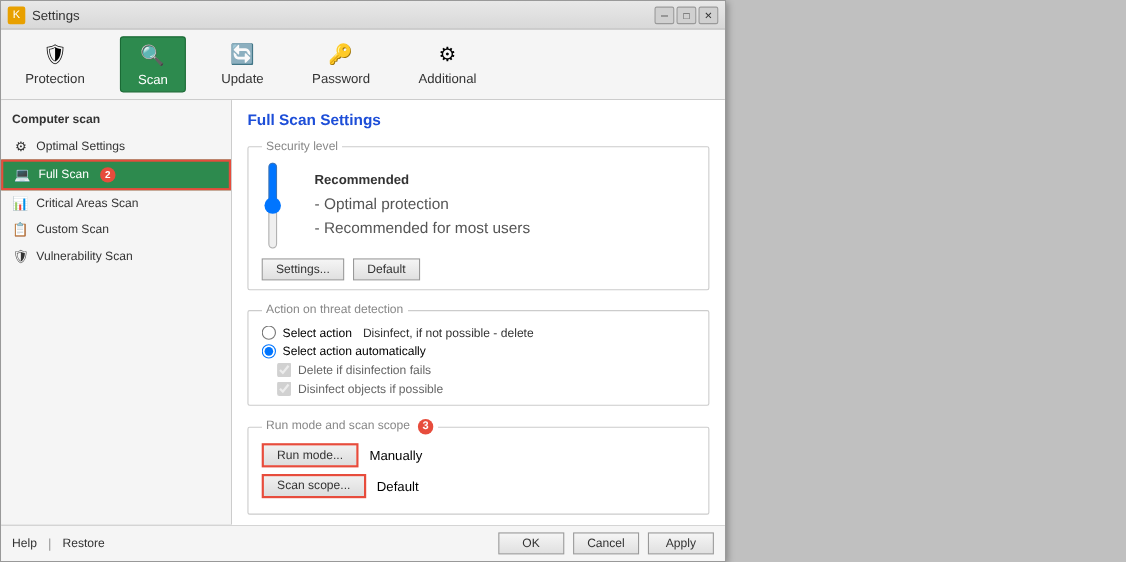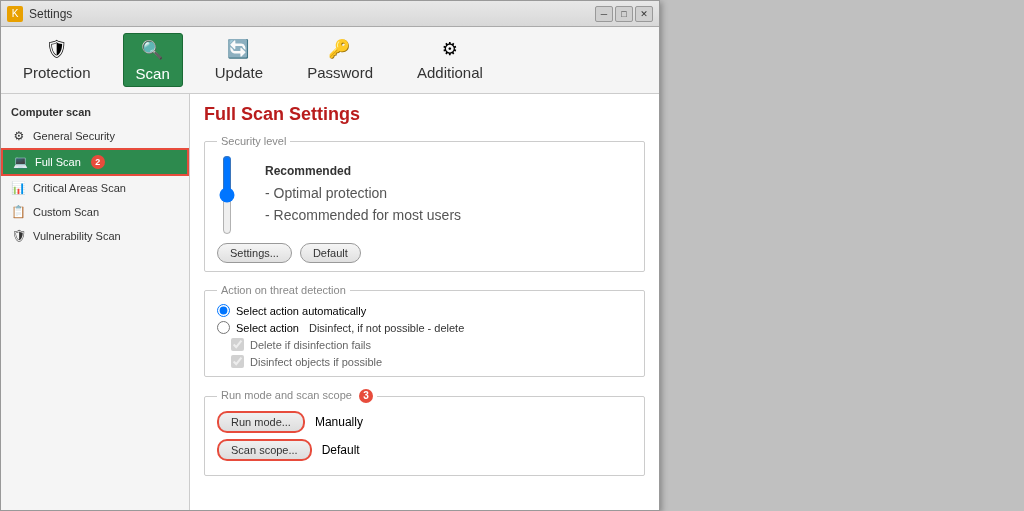--- a/index.html
+++ b/index.html
@@ -114,34 +114,34 @@
       align-items: center;
       justify-content: center;
       font-size: 18px;
     }
 
     .toolbar-item.active .toolbar-icon {
       color: white;
     }
 
     .toolbar-label {
-      font-size: 15px;
+      font-size: 12px;
       color: #333;
     }
 
     
     .content-area {
       display: flex;
       flex: 1;
       overflow: hidden;
     }
 
     
     .sidebar {
-      width: 189px;
+      width: 210px;
       background: #f5f5f5;
       border-right: 1px solid #ccc;
       padding: 8px 0;
     }
 
     .sidebar-section-title {
       font-size: 11px;
       font-weight: bold;
       color: #333;
       padding: 4px 10px 6px;
@@ -180,23 +180,23 @@
 
     
     .main-panel {
       flex: 1;
       padding: 10px 14px;
       overflow-y: auto;
       background: #fff;
     }
 
     .panel-title {
-      font-size: 18px;
+      font-size: 14px;
       font-weight: bold;
-      color: #b91c1c;
+      color: #1d4ed8;
       margin-bottom: 10px;
     }
 
     .section-fieldset {
       border: 1px solid #ccc;
       border-radius: 2px;
       padding: 8px 12px;
       margin-bottom: 12px;
       position: relative;
     }
@@ -249,21 +249,21 @@
       display: flex;
       gap: 8px;
       margin-top: 8px;
     }
 
     .btn {
       padding: 3px 12px;
       font-size: 11px;
       border: 1px solid #999;
       background: linear-gradient(to bottom, #f5f5f5, #e0e0e0);
-      border-radius: 10px;
+      border-radius: 0;
       cursor: pointer;
       color: #333;
     }
 
     .radio-group {
       display: flex;
       flex-direction: column;
       gap: 4px;
     }
 
@@ -395,21 +395,21 @@
       <span class="toolbar-label">Additional</span>
     </div>
   </div>
 
   <div class="content-area">
 
     <div class="sidebar">
       <div class="sidebar-section-title">Computer scan</div>
       <div class="sidebar-item">
         <span class="sidebar-item-icon">⚙</span>
-        <span class="sidebar-item-label">General Security</span>
+        <span class="sidebar-item-label">Optimal Settings</span>
       </div>
       <div class="sidebar-item active">
         <span class="sidebar-item-icon">💻</span>
         <span class="sidebar-item-label">Full Scan</span>
         <span class="sidebar-badge">2</span>
       </div>
       <div class="sidebar-item">
         <span class="sidebar-item-icon">📊</span>
         <span class="sidebar-item-label">Critical Areas Scan</span>
       </div>
@@ -441,27 +441,27 @@
         <div class="section-buttons">
           <button class="btn">Settings...</button>
           <button class="btn">Default</button>
         </div>
       </fieldset>
 
       <fieldset class="section-fieldset">
         <legend>Action on threat detection</legend>
         <div class="radio-group">
           <div class="radio-item">
-            <input type="radio" name="action" checked="" style="">
-            <span>Select action automatically</span>
-          </div>
-          <div class="radio-item">
             <input type="radio" name="action" style="">
             <span>Select action</span>
             <span style="margin-left:4px;color:#333;">Disinfect, if not possible - delete</span>
+          </div>
+          <div class="radio-item">
+            <input type="radio" name="action" checked="" style="">
+            <span>Select action automatically</span>
           </div>
           <div class="checkbox-item">
             <input type="checkbox" checked="" disabled="" style="">
             <span>Delete if disinfection fails</span>
           </div>
           <div class="checkbox-item">
             <input type="checkbox" checked="" disabled="" style="">
             <span>Disinfect objects if possible</span>
           </div>
         </div>
@@ -477,13 +477,25 @@
           <span>Manually</span>
         </div>
         <div class="run-mode-section">
           <button class="btn">Scan scope...</button>
           <span>Default</span>
         </div>
       </fieldset>
     </div>
   </div>
 
+  <div class="bottom-bar">
+    <div class="bottom-left">
+      <button class="link-btn">Help</button>
+      <span class="separator">|</span>
+      <button class="link-btn">Restore</button>
+    </div>
+    <div class="bottom-right">
+      <button class="btn" style="min-width:60px;">OK</button>
+      <button class="btn" style="min-width:60px;">Cancel</button>
+      <button class="btn" style="min-width:60px;">Apply</button>
+    </div>
+  </div>
 </div>
 
 </body></html>

